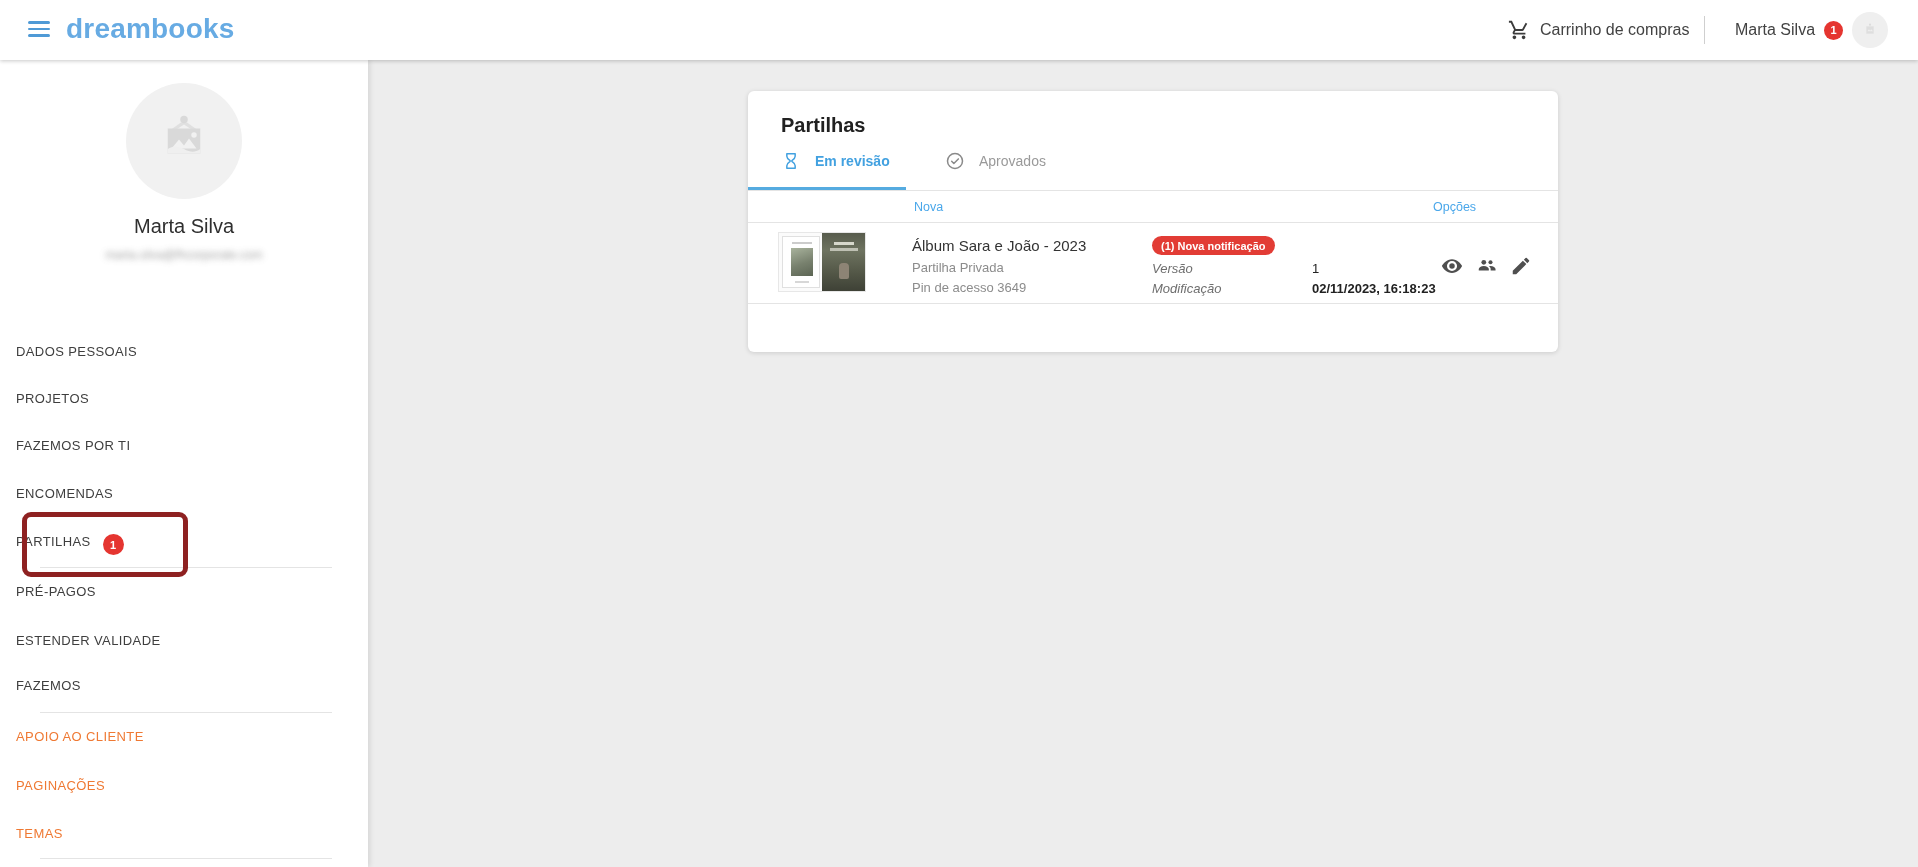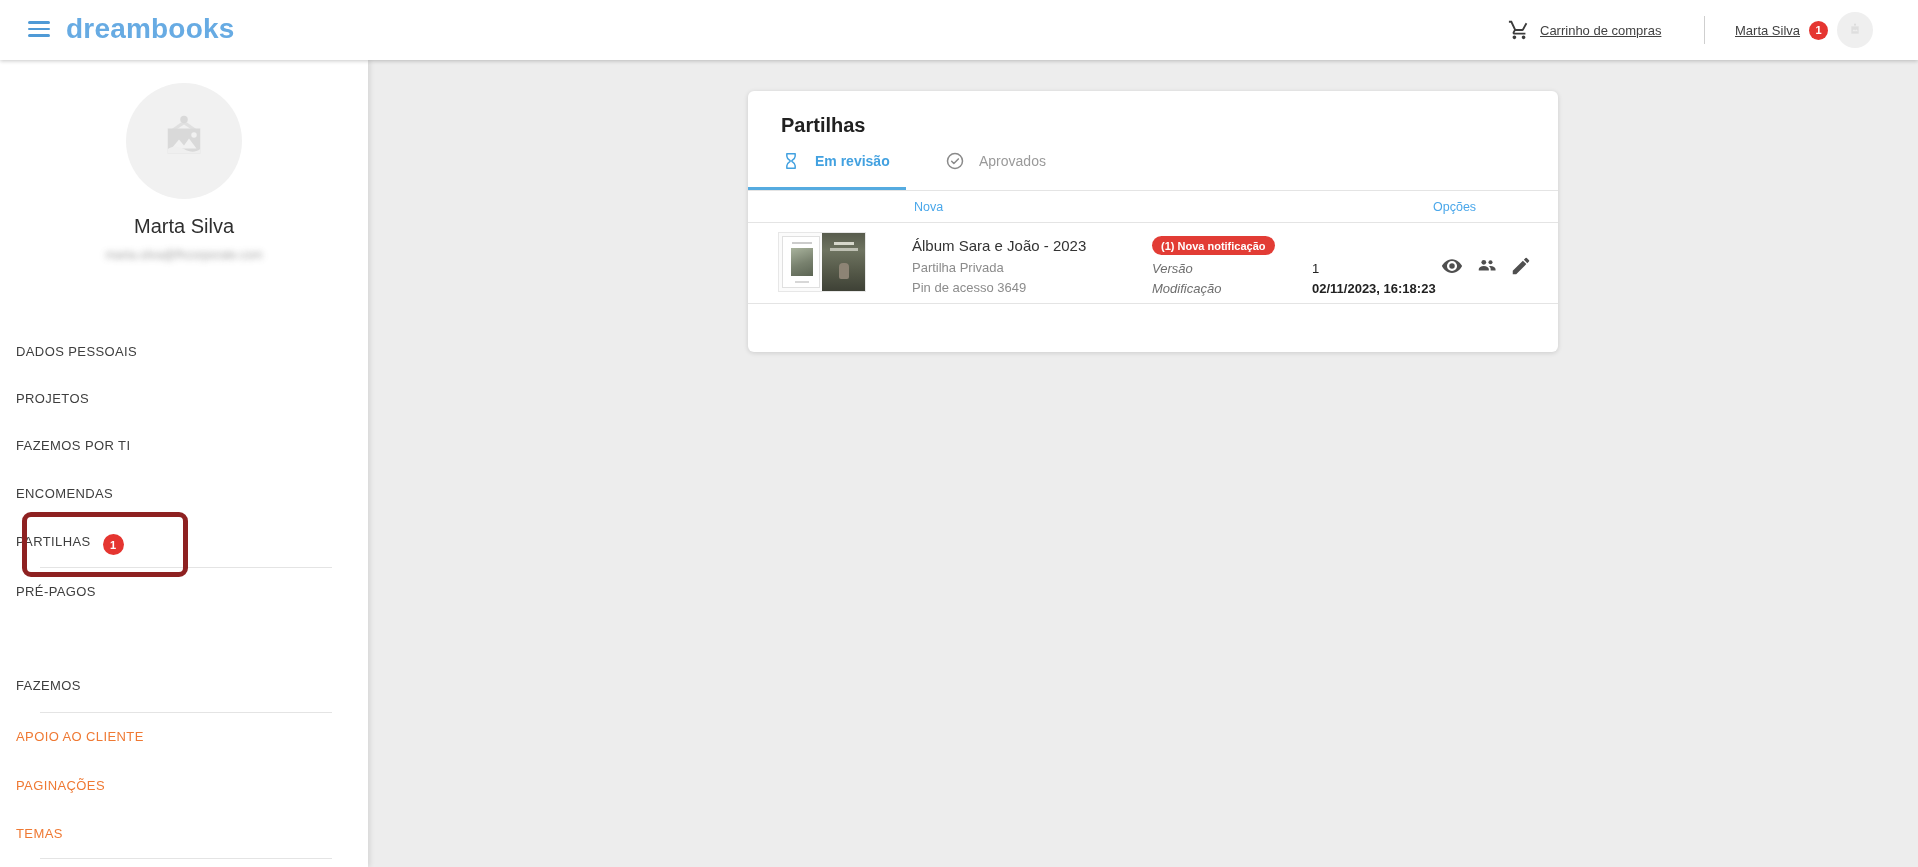--- a/index.html
+++ b/index.html
@@ -8,21 +8,21 @@
   .page { position:relative; width:1918px; height:867px; background:#e5e5e5; }
 
   
   .header { position:absolute; left:0; top:0; width:1918px; height:60px; background:#ffffff;
             box-shadow:0 1px 4px rgba(0,0,0,0.22); z-index:30; }
   .hamburger { position:absolute; left:28px; top:21px; width:22px; height:16px; cursor:pointer; }
   .hamburger span { display:block; height:2.5px; background:#4f9ad6; border-radius:2px; margin-bottom:4px; }
   .logo { position:absolute; left:66px; top:13px; font-size:28px; font-weight:700; color:#67abe3; letter-spacing:0.2px; }
   .cart-group { position:absolute; left:1508px; top:0; height:60px; display:flex; align-items:center; gap:10px; cursor:pointer; }
   .cart-group svg { color:#3c3c3c; }
-  .hdr-label { font-size:13px; color:#424242;text-decoration:underline; }
+  .hdr-label { font-size:16px; color:#424242; }
   .vdiv { position:absolute; left:1704px; top:16px; width:1px; height:28px; background:#cfcfcf; }
   .user-group { position:absolute; left:1735px; top:0; height:60px; display:flex; align-items:center; gap:9px; cursor:pointer; }
   .hdr-badge { width:19px; height:19px; border-radius:50%; background:#e53530; color:#fff; font-size:11px; font-weight:700;
                display:flex; align-items:center; justify-content:center; }
   .avatar-sm { width:36px; height:36px; border-radius:50%; background:#efefef; display:flex; align-items:center; justify-content:center; }
 
   
   .sidebar { position:absolute; left:0; top:60px; width:368px; height:807px; background:#ffffff;
              box-shadow:2px 0 5px rgba(0,0,0,0.10); z-index:10; }
   .avatar-lg { position:absolute; left:126px; top:23px; width:116px; height:116px; border-radius:50%; background:#f1f1f1;
@@ -134,20 +134,23 @@
         <span>ENCOMENDAS</span>
       </div>
     <div class="nav-item" style="top:474px">
       <span>PARTILHAS</span>
       <span class="nav-badge">1</span>
     </div>
     <div class="sb-divider" style="top:507px"></div>
     <div class="nav-item" style="top:524px">
         <span>PRÉ-PAGOS</span>
       </div>
+    <div class="nav-item" style="top:573px">
+        <span>ESTENDER VALIDADE</span>
+      </div>
     <div class="nav-item" style="top:618px">
         <span>FAZEMOS</span>
       </div>
     <div class="sb-divider" style="top:652px"></div>
     <div class="nav-item orange" style="top:669px">
         <span>APOIO AO CLIENTE</span>
       </div>
     <div class="nav-item orange" style="top:718px">
         <span>PAGINAÇÕES</span>
       </div>

